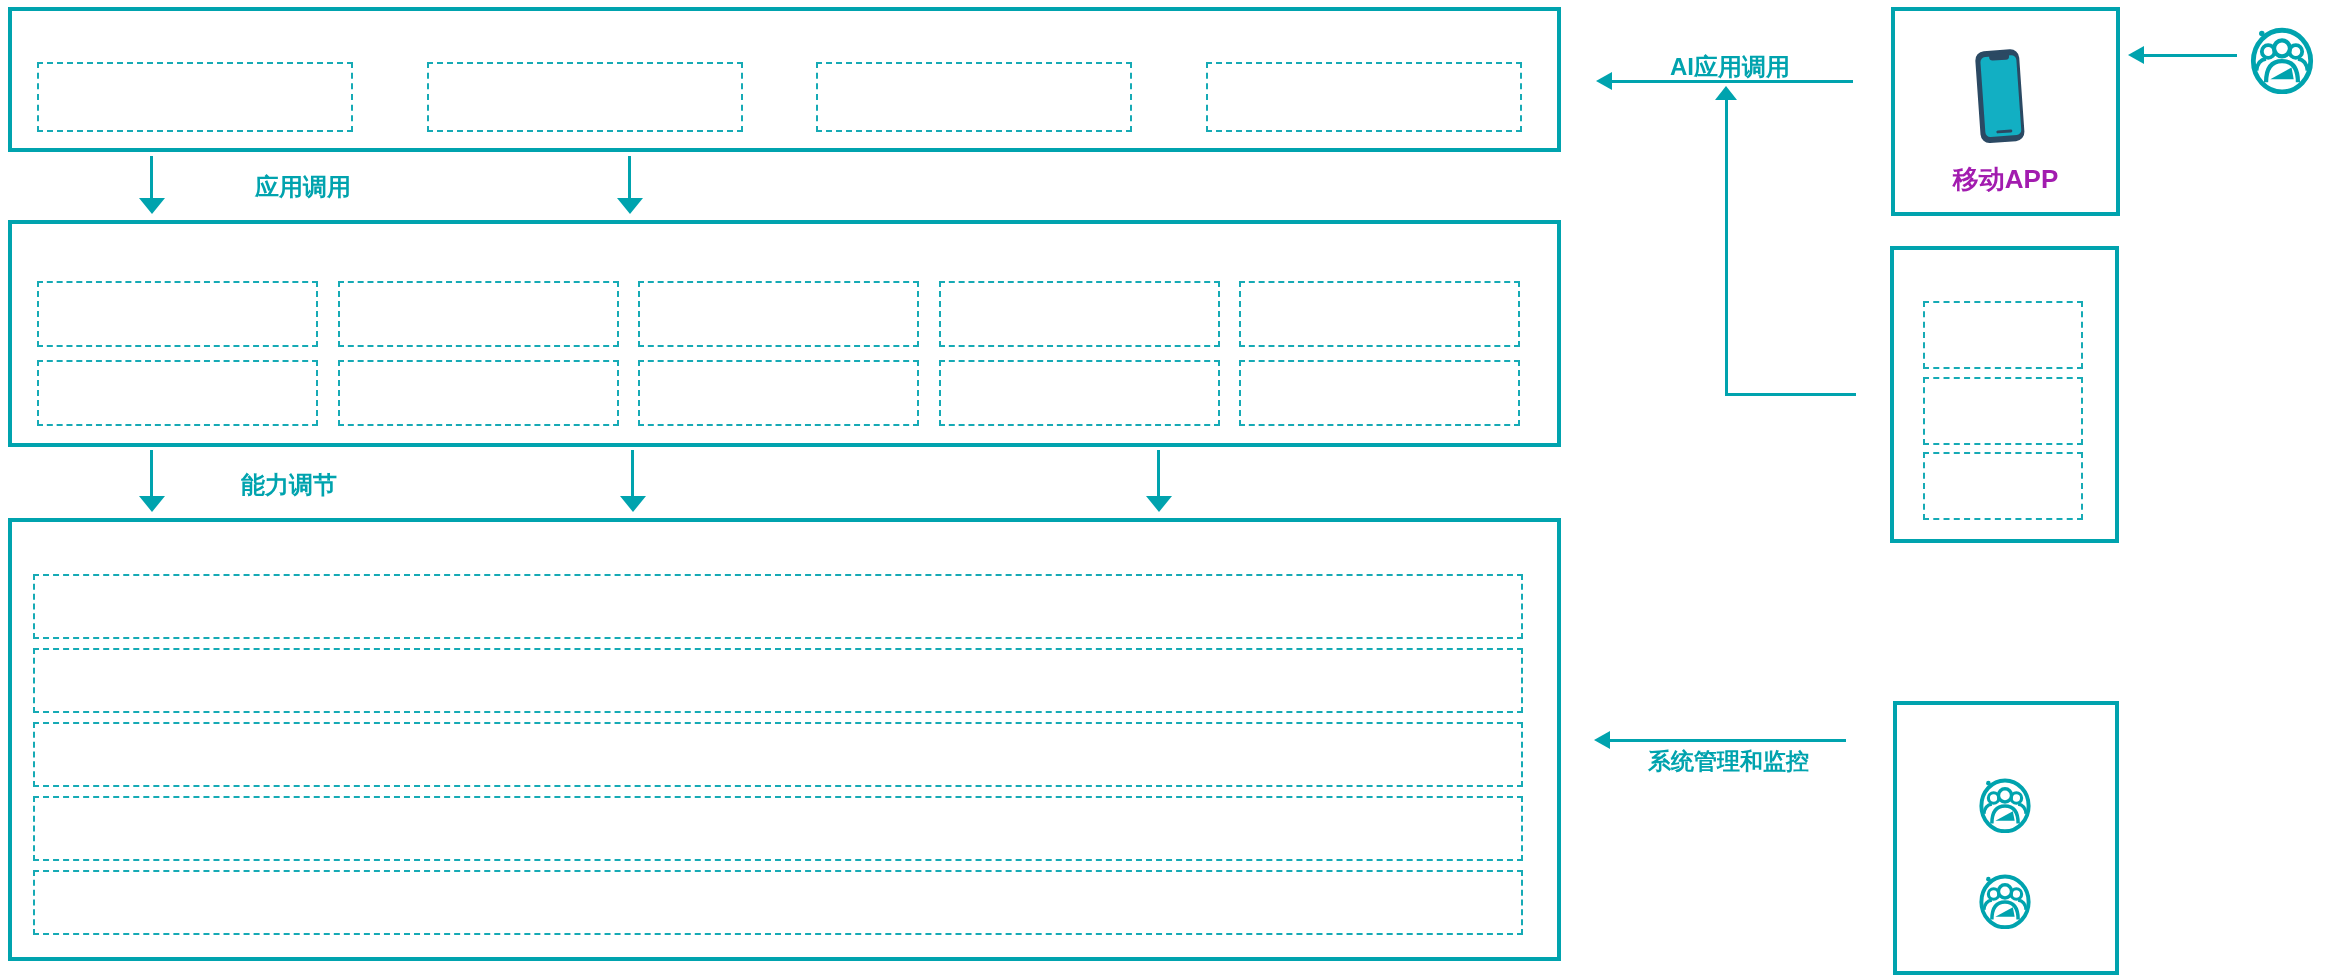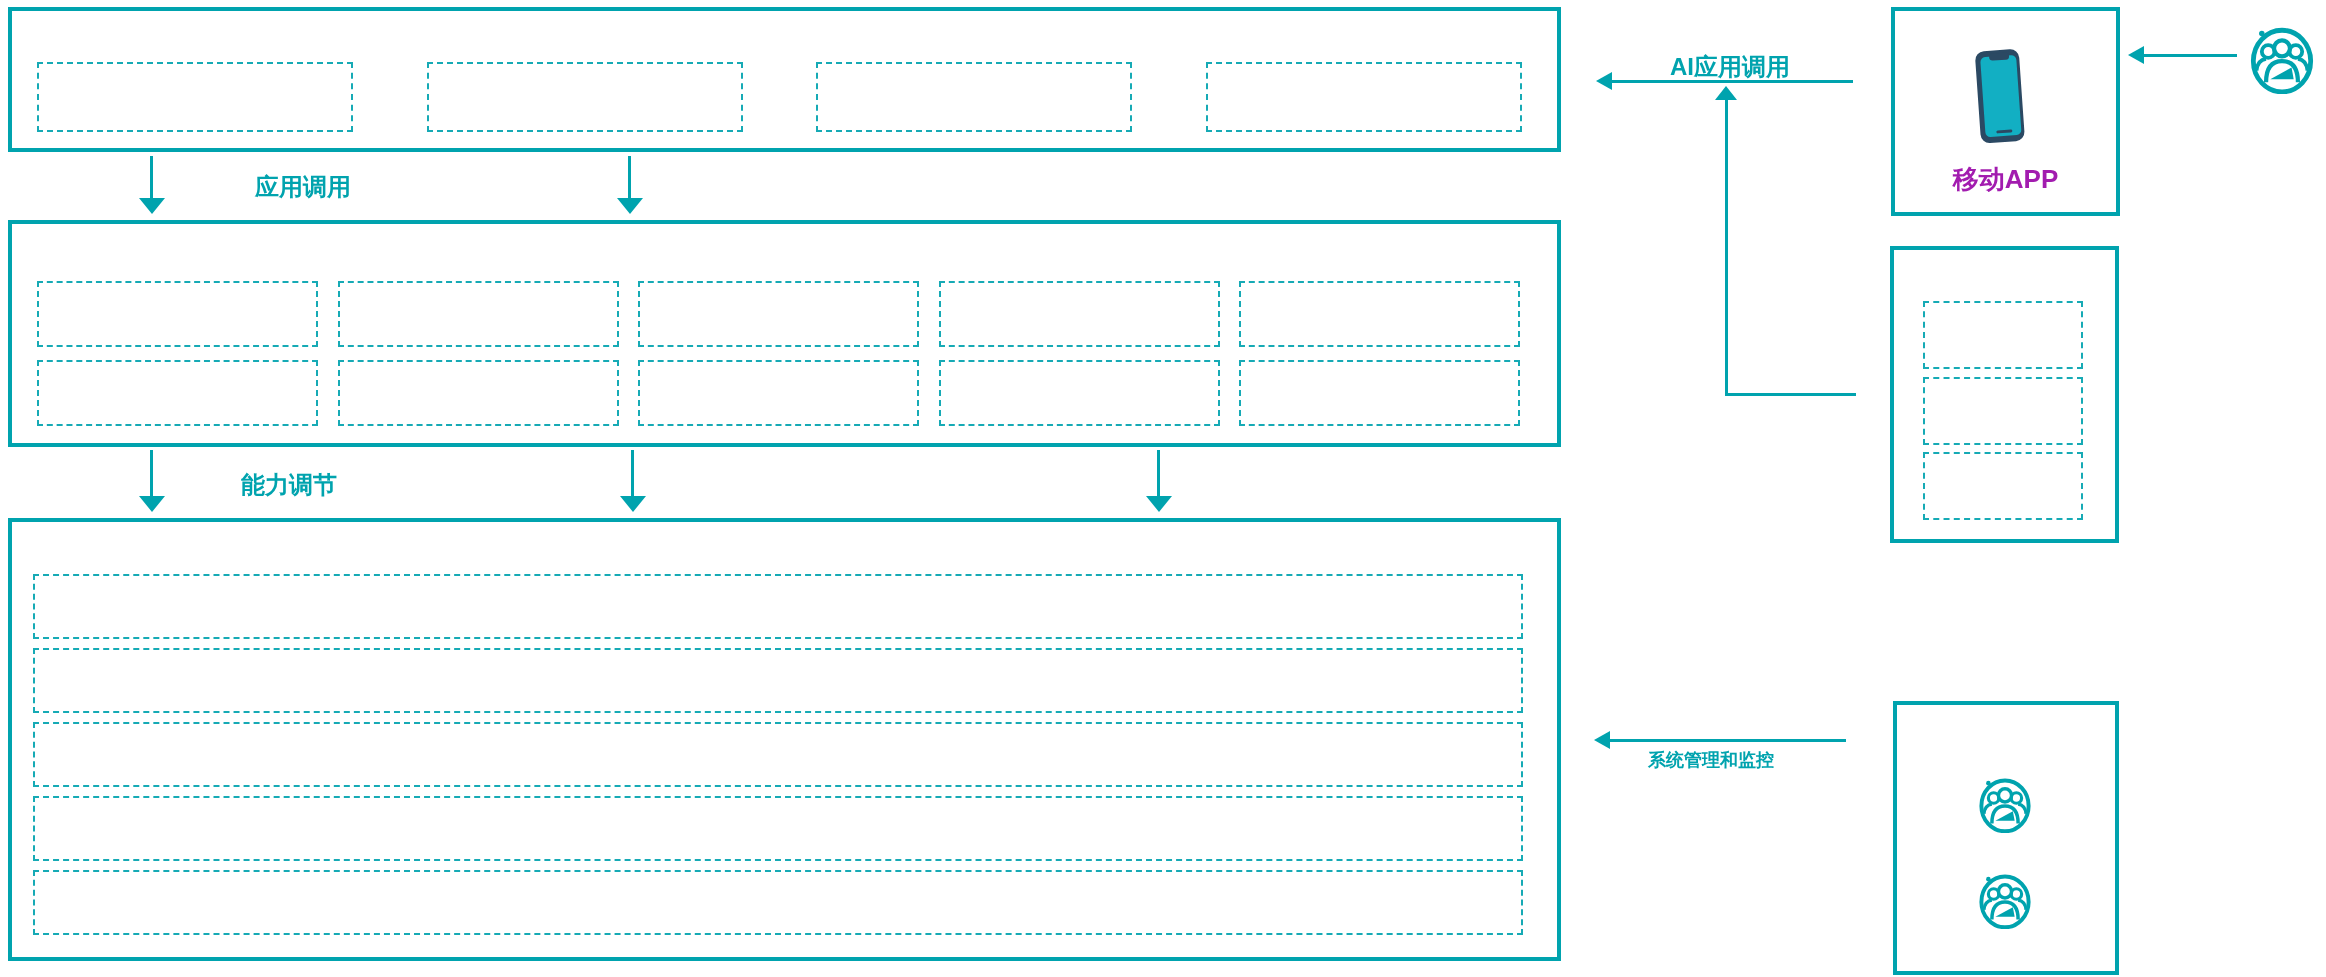--- a/index.html
+++ b/index.html
@@ -105,21 +105,21 @@
 
   <div class="solid-box" style="left:1890px;top:246px;width:229px;height:297px;"></div>
   <div class="ph-flex ph-col" style="left:1923px;top:301px;width:160px;height:219px;flex-direction:column;">
     <div class="dashed-box" style="width:160px;height:68px;"></div>
   <div class="dashed-box" style="width:160px;height:68px;"></div>
       <div class="dashed-box" style="width:160px;height:68px;"></div>
     </div>
 
   <div class="stem-h" style="left:1610px;top:739px;width:236px;"></div>
   <div class="head-left" style="left:1594px;top:731px;"></div>
-  <div class="lbl" style="left:1648px;top:751px;font-size:18px;">系统管理和监控</div>
+  <div class="lbl" style="left:1648px;top:751px;font-size:23px;font-family:Liberation Mono, monospace;">系统管理和监控</div>
 
   <div class="solid-box" style="left:1893px;top:701px;width:226px;height:274px;"></div>
   <svg class="icon-abs" style="left:1977px;top:777px;" width="56" height="56" viewBox="0 0 64 64">
     <ellipse cx="32" cy="33" rx="27" ry="29" fill="none" stroke="#00A3AE" stroke-width="4.5"></ellipse>
     <circle cx="13" cy="7" r="2.6" fill="#00A3AE"></circle>
     <circle cx="19" cy="24" r="6" fill="#ffffff" stroke="#00A3AE" stroke-width="3.6"></circle>
     <circle cx="45" cy="24" r="6" fill="#ffffff" stroke="#00A3AE" stroke-width="3.6"></circle>
     <path d="M 8 42 Q 9 32 17 31" fill="none" stroke="#00A3AE" stroke-width="3.6"></path>
     <path d="M 56 42 Q 55 32 47 31" fill="none" stroke="#00A3AE" stroke-width="3.6"></path>
     <circle cx="32" cy="21" r="7.5" fill="#ffffff" stroke="#00A3AE" stroke-width="4"></circle>

